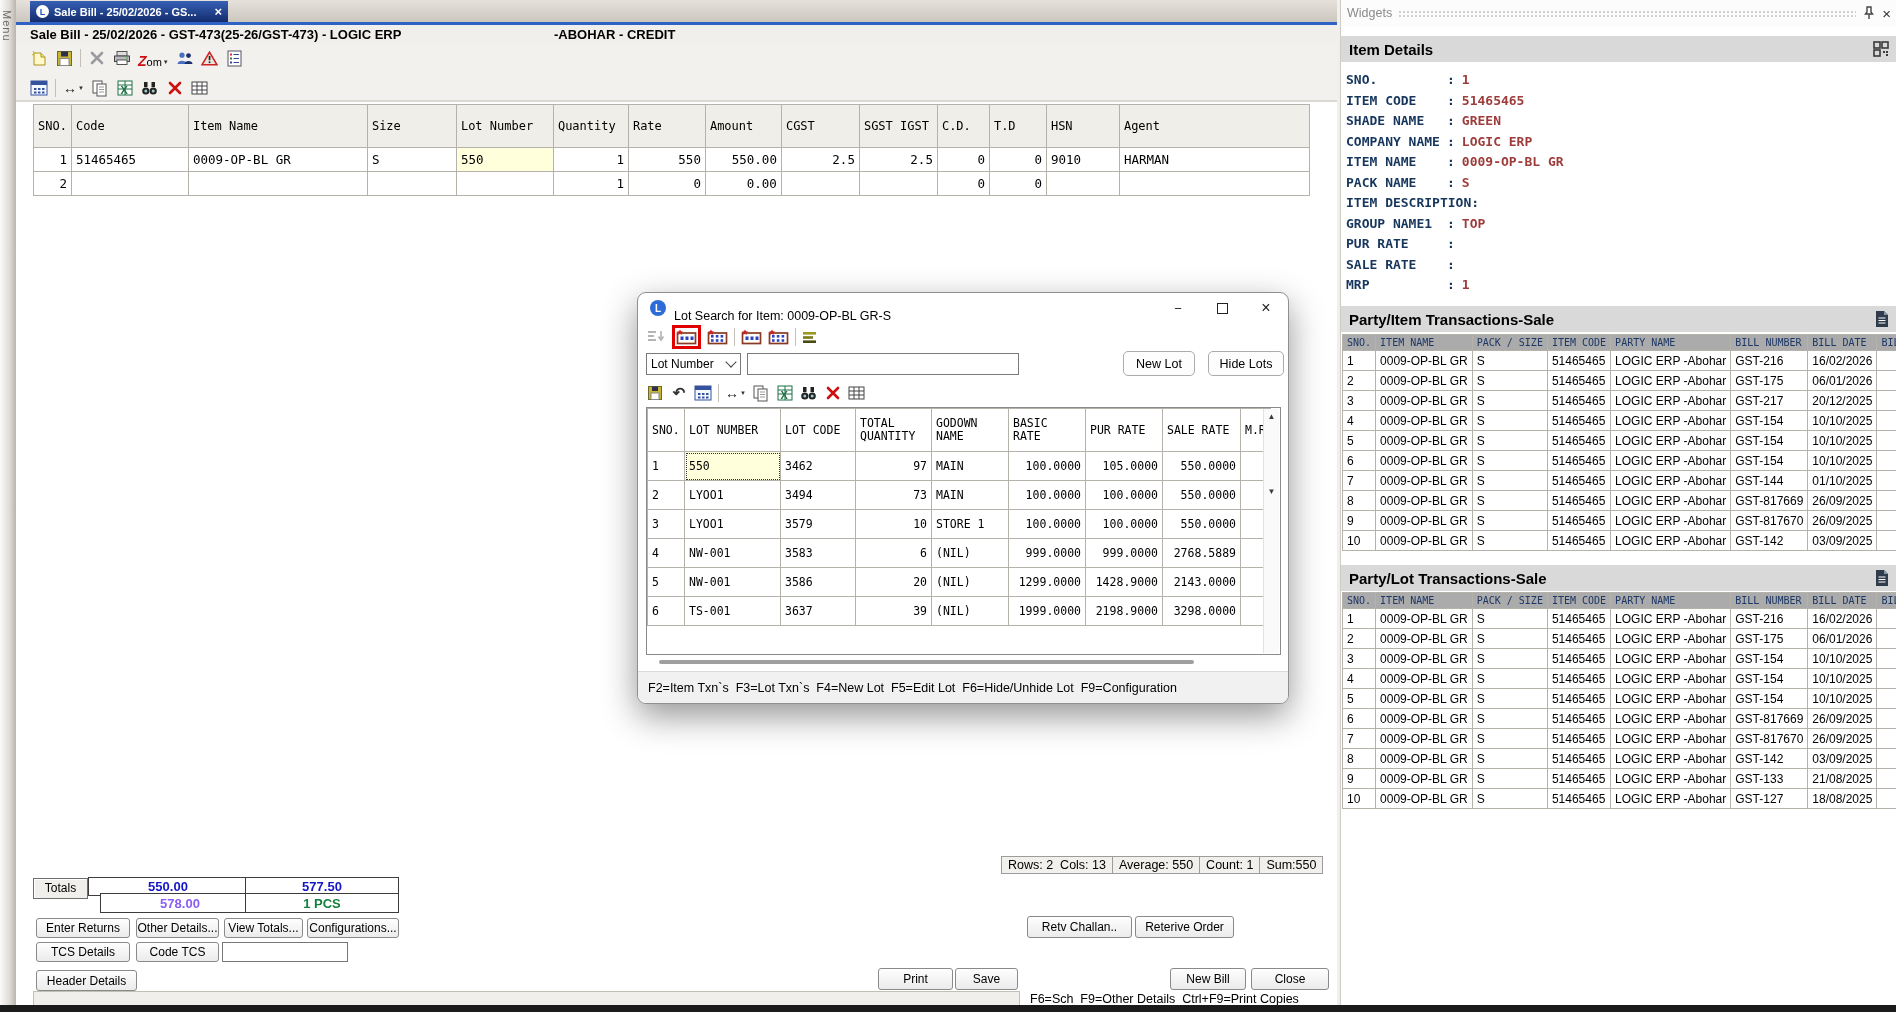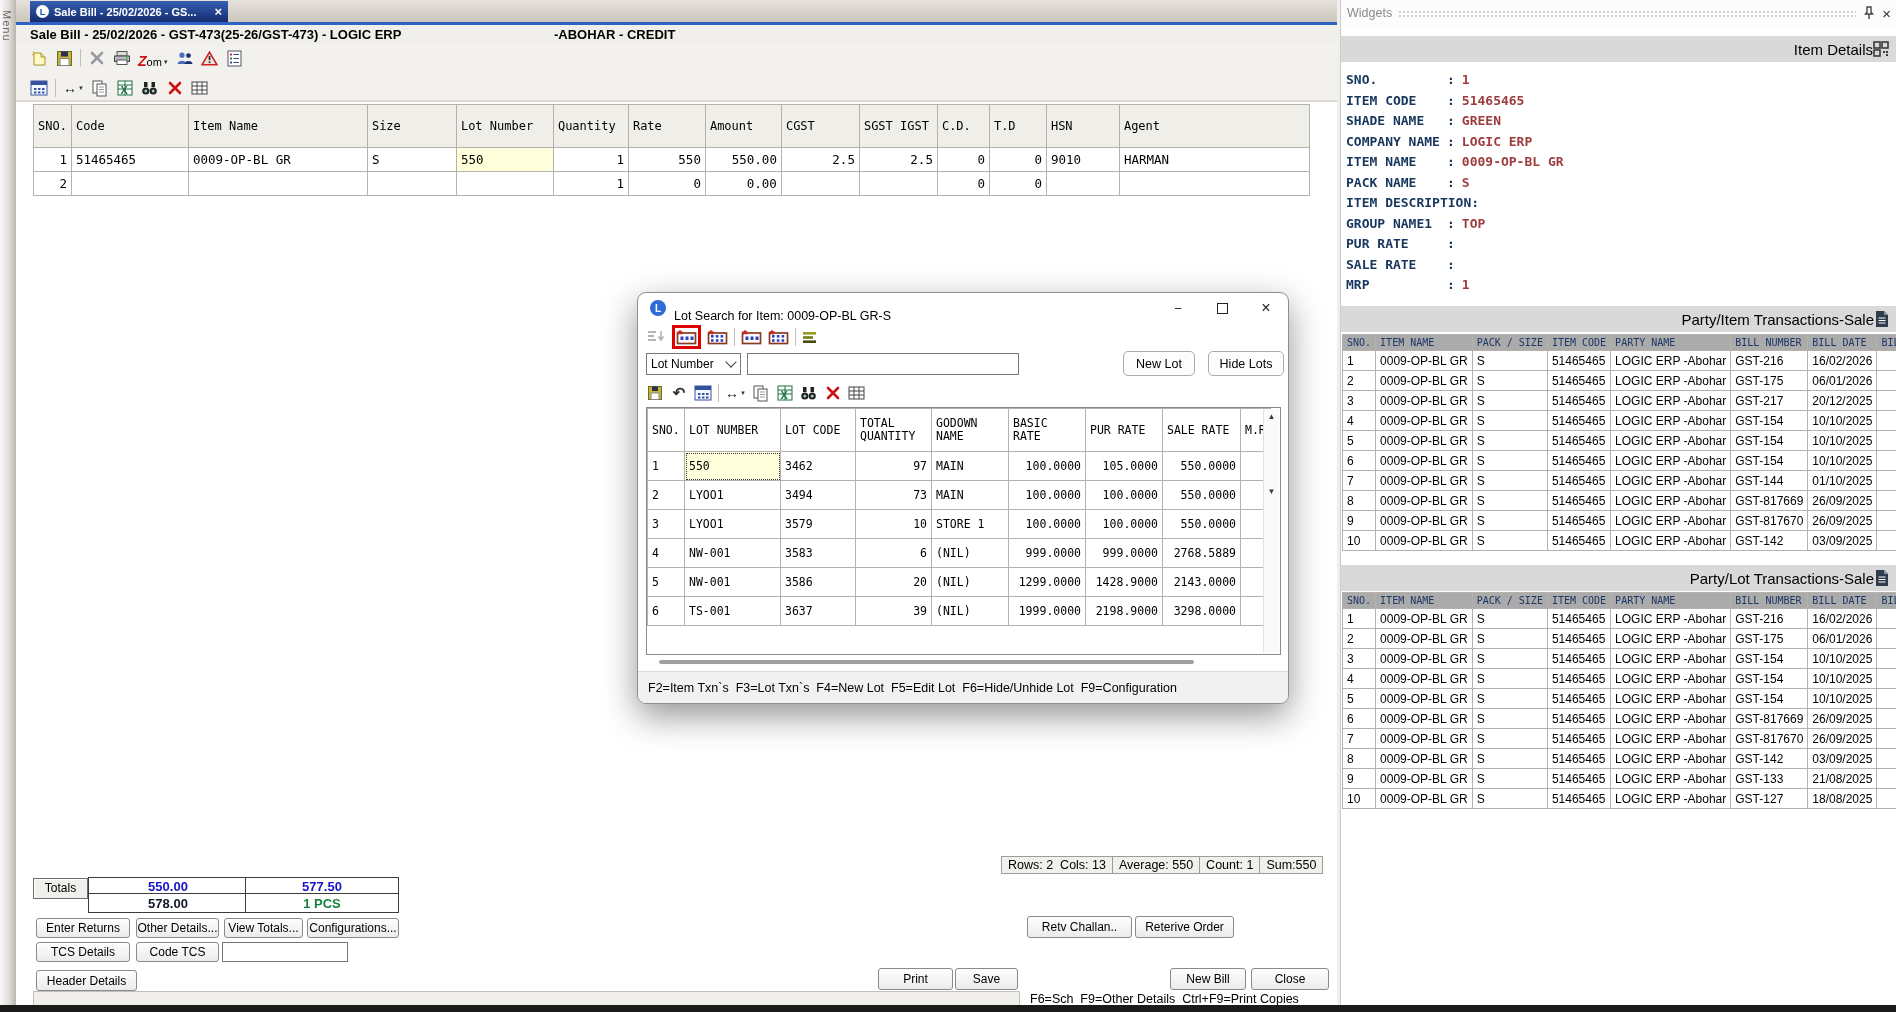--- a/index.html
+++ b/index.html
@@ -117,21 +117,21 @@
 
   
   #widgets{left:1340px;top:0;width:556px;height:1005px;background:#fff;border-left:1px solid #cfccc7;}
   #widgets-header{position:absolute;left:0;top:0;width:100%;height:26px;background:#fcfcfc;
     display:flex;align-items:center;padding:0 6px;box-sizing:border-box;gap:6px;}
   #widgets-header .wtitle{color:#8a8a8a;font-size:12.5px;flex:none;}
   #widgets-header .dots{flex:1;height:8px;margin-top:2px;
     background-image:radial-gradient(#cfcfcf 1px,transparent 1.1px);background-size:4px 4px;}
   .sect-bar{position:absolute;left:0;width:556px;height:26px;background:#d9d9d9;display:flex;
     align-items:center;padding:0 8px;box-sizing:border-box;}
-  .sect-bar .stitle{font-size:15px;font-weight:normal;flex:1;text-align:right;}
+  .sect-bar .stitle{font-size:15px;font-weight:bold;flex:1;}
   #item-fields{position:absolute;left:5px;top:70px;width:548px;}
   .field-row{height:20.5px;line-height:20.5px;font-family:"DejaVu Sans Mono",monospace;font-size:13px;font-weight:bold;}
   .f-lbl{display:inline-block;min-width:101px;color:#17365d;}
   .f-colon{color:#17365d;}
   .f-val{color:#9e3b3b;padding-left:7px;}
   .wtable{position:absolute;left:1px;width:556px;overflow:hidden;}
   .wtable table{font-size:12px;}
   .wtable th{background:#ababab;color:#1d3766;font-family:"DejaVu Sans Mono",monospace;font-size:10px;
     font-weight:bold;height:13px;border:1px solid #8a8a8a;}
   .wtable td{height:17px;border:1px solid #9a9a9a;}
@@ -365,21 +365,21 @@
   <div id="stats-bar" class="abs">
     <span class="scell">Rows: 2  Cols: 13</span>
     <span class="scell">Average: 550</span>
     <span class="scell">Count: 1</span>
     <span class="scell">Sum:550</span>
   </div>
 
   <div id="totals-label" class="abs">Totals</div>
   <div class="abs tcell" style="left:88px;top:877px;width:158px;height:17px;color:#1515c8;">550.00</div>
   <div class="abs tcell" style="left:245px;top:877px;width:152px;height:17px;color:#1515c8;">577.50</div>
-  <div class="abs tcell" style="left:88px;top:893px;width:158px;height:18px;color:#0f172a;">578.00</div>
+  <div class="abs tcell" style="left:100px;top:893px;width:158px;height:18px;color:#8b5cf6;">578.00</div>
   <div class="abs tcell" style="left:245px;top:893px;width:152px;height:18px;color:#15803d;">1 PCS</div>
 
   <div class="btn" style="left:36px;top:918px;width:94px;height:20px;">Enter Returns</div>
   <div class="btn" style="left:136px;top:918px;width:83px;height:20px;">Other Details...</div>
   <div class="btn" style="left:224px;top:918px;width:79px;height:20px;">View Totals...</div>
   <div class="btn" style="left:307px;top:918px;width:92px;height:20px;">Configurations...</div>
   <div class="btn" style="left:36px;top:942px;width:94px;height:20px;">TCS Details</div>
   <div class="btn" style="left:136px;top:942px;width:83px;height:20px;">Code TCS</div>
   <input id="bottom-input" class="abs" value="" style="">
   <div class="btn" style="left:36px;top:970px;width:101px;height:21px;">Header Details</div>

